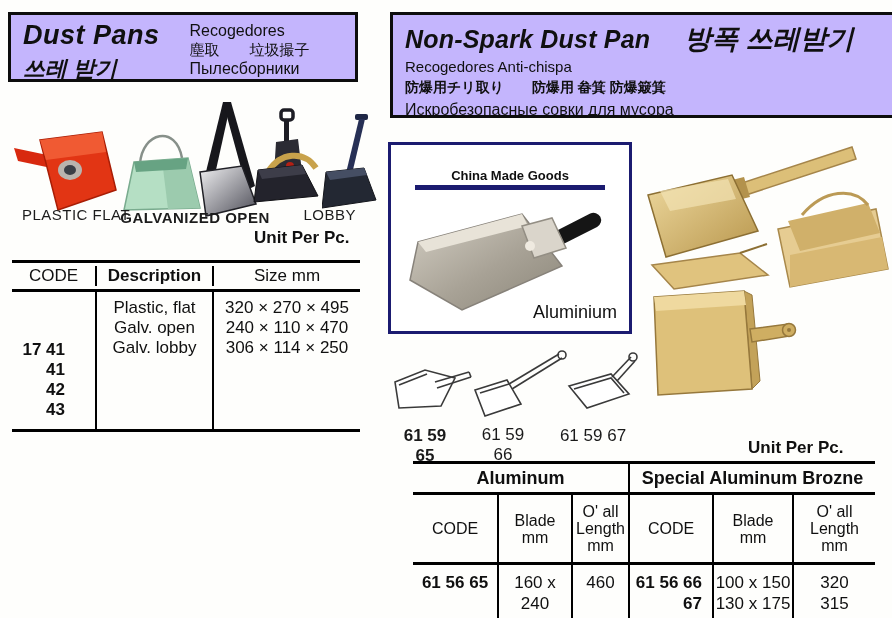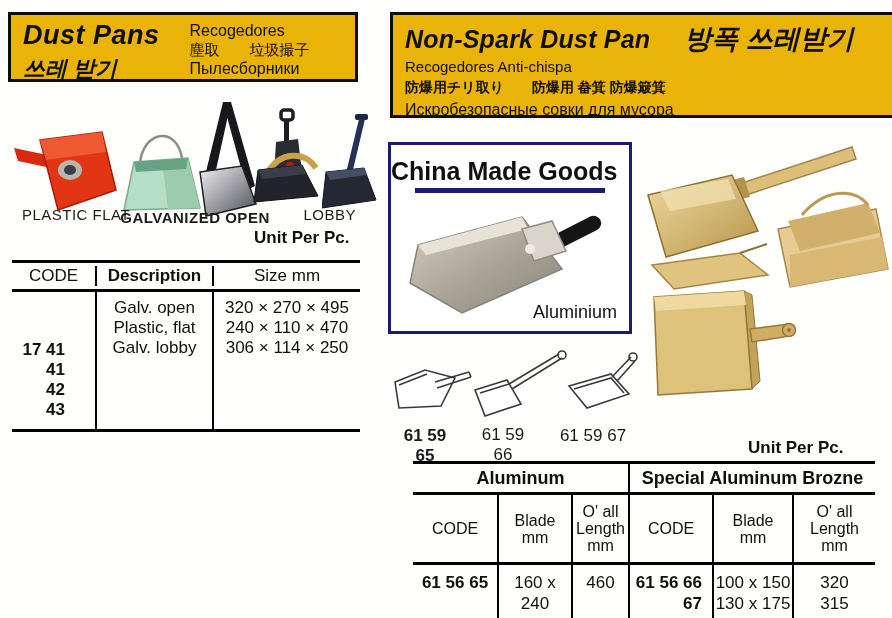--- a/index.html
+++ b/index.html
@@ -7,21 +7,21 @@
   #page {
     position:relative; width:892px; height:618px; background:#fefefc;
     font-family:"Liberation Sans", sans-serif; color:#101010; overflow:hidden;
   }
   .abs { position:absolute; }
   .pre { white-space:pre-line; }
   .bold { font-weight:bold; }
   .ctr { text-align:center; }
 
   
-  .hdr-box { background:#eab308; border:3px solid #0d0d0d; }
+  .hdr-box { background:#c4b5fd; border:3px solid #0d0d0d; }
   #hdr-left { left:8px; top:12px; width:350px; height:70px; display:flex; padding:5px 10px 4px 12px; }
   #hdr-left .t1 { font-size:27px; font-weight:bold; font-style:italic; letter-spacing:0.5px; }
   #hdr-left .t2 { font-size:22px; font-weight:bold; font-style:italic; margin-top:3px; }
   #hdr-left .alts { margin-left:30px; margin-top:1px; }
   #hdr-left .alts div { font-size:16px; line-height:19px; }
   #hdr-left .alts .cjk { font-size:15px; }
 
   #hdr-right { left:390px; top:12px; width:520px; height:106px; padding:6px 12px 4px 12px; }
   #hdr-right .row1 { display:flex; align-items:baseline; }
   #hdr-right .t1 { font-size:25px; font-weight:bold; font-style:italic; letter-spacing:0.2px; }
@@ -41,21 +41,21 @@
   .lt-c1 { width:83px; }
   .lt-c2 { width:117px; border-left:2px solid #000; }
   .lt-c3 { width:148px; border-left:2px solid #000; }
   .lt-body .lt-c1, .lt-body .lt-c2, .lt-body .lt-c3 { padding:6px 0 9px; }
   .lt-body div.line { font-size:17px; line-height:20px; }
   .lt-body .lt-c1 { text-align:right; padding-right:30px; font-weight:bold;margin-top:42px; }
   .lt-body .lt-c2, .lt-body .lt-c3 { text-align:center; }
 
   
   #china-box { left:388px; top:142px; width:244px; height:192px; border:3px solid #1b1b70; background:#fff; }
-  #china-title { margin-top:12px; font-size:25px; font-weight:bold; }
+  #china-title { margin-top:23px; text-align:center; font-size:13px; font-weight:bold; }
   #china-underline { width:190px; height:5px; background:#1b1b70; margin:2px auto 0; }
   #alum-label { position:absolute; right:12px; bottom:8px; font-size:18px; }
 
   
   .dcode { font-size:17px; color:#1a1a1a; }
 
   
   #rtable { left:413px; top:461px; width:462px; border-top:3px solid #000; border-bottom:3px solid #000; }
   .rt-grp { display:flex; border-bottom:3px solid #000; height:31px; align-items:center; }
   .rt-g1 { width:215px; text-align:center; font-size:18px; font-weight:bold; }
@@ -156,22 +156,22 @@
       <div class="lt-c2 ctr bold">Description</div>
       <div class="lt-c3 ctr">Size mm</div>
     </div>
     <div class="lt-row lt-body">
       <div class="lt-c1">
         <div class="line">17 41 41</div>
         <div class="line">42</div>
         <div class="line">43</div>
       </div>
       <div class="lt-c2">
+        <div class="line">Plastic, flat</div>
         <div class="line">Galv. open</div>
-        <div class="line">Plastic, flat</div>
         <div class="line">Galv. lobby</div>
       </div>
       <div class="lt-c3">
         <div class="line">320 × 270 × 495</div>
         <div class="line">240 × 110 × 470</div>
         <div class="line">306 × 114 × 250</div>
       </div>
     </div>
   </div>
 

